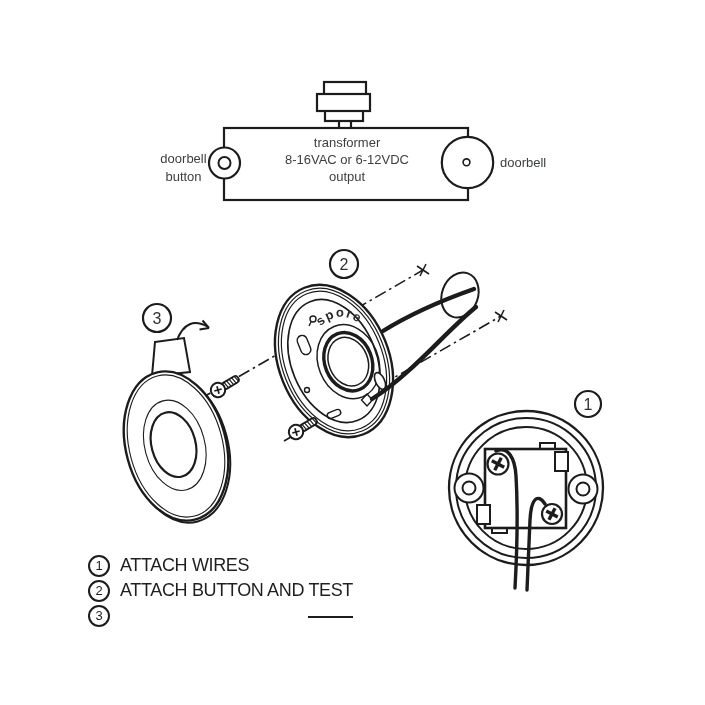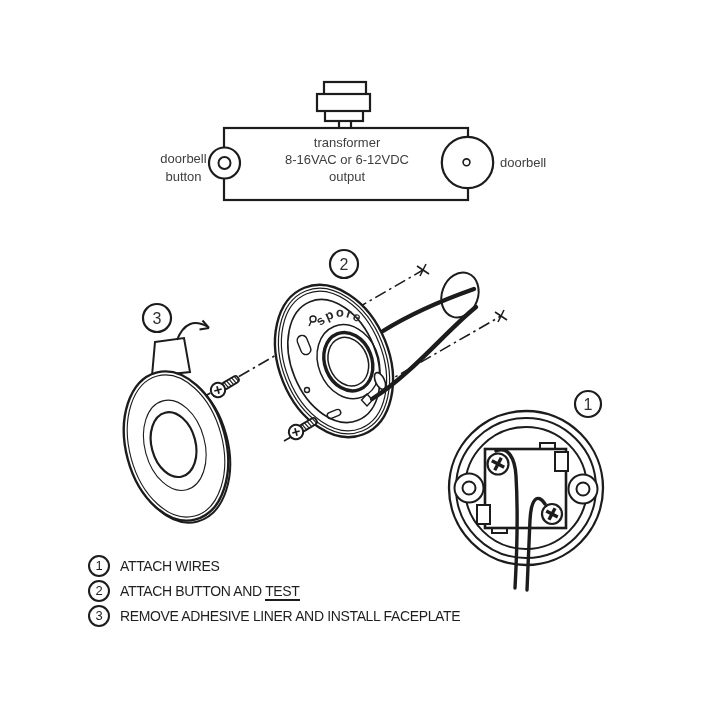--- a/index.html
+++ b/index.html
@@ -14,22 +14,22 @@
   .callout-num{font-size:16px;fill:#2e3133;}
   .spore-text{font-size:13px;font-weight:bold;letter-spacing:1.5px;fill:#2b2b2b;}
   
   .legend{position:absolute;left:88px;top:553px;}
   .legend-row{display:flex;align-items:center;height:25px;white-space:nowrap;}
   .legend-circle{
     box-sizing:border-box;width:22px;height:22px;border:2.2px solid #1c1c1c;border-radius:50%;
     display:flex;align-items:center;justify-content:center;
     font-size:13px;color:#1f1f1f;flex:0 0 auto;
   }
-  .legend-text{margin-left:10px;font-size:14px;letter-spacing:-0.35px;color:#1f1f1f;}
-  .legend-text .u{border-bottom:2px solid #1c1c1c;padding-bottom:0px;}
+  .legend-text{margin-left:10px;font-size:18px;letter-spacing:-0.35px;color:#1f1f1f;}
+  .legend-text .u{border-bottom:2px solid #1c1c1c;padding-bottom:16px;}
 </style>
 </head>
 <body>
 
 <div class="stage">
 
   <svg width="705" height="705" viewBox="0 0 705 705">
 
     <g stroke="#1c1c1c" fill="none" stroke-width="2.2">
 
@@ -237,16 +237,15 @@
     <div class="legend-row">
       <span class="legend-circle">1</span>
       <span class="legend-text"><span>ATTACH WIRES</span><span class="u"></span></span>
     </div>
     <div class="legend-row">
       <span class="legend-circle">2</span>
       <span class="legend-text"><span>ATTACH BUTTON AND </span><span class="u">TEST</span></span>
     </div>
     <div class="legend-row">
       <span class="legend-circle">3</span>
-      <span class="legend-text"><span>REMOVE ADHESIVE LINER AND INSTALL FACEPLATE</span><span class="u"></span></span>
     </div>
   </div>
 </div>
 
 </body></html>

